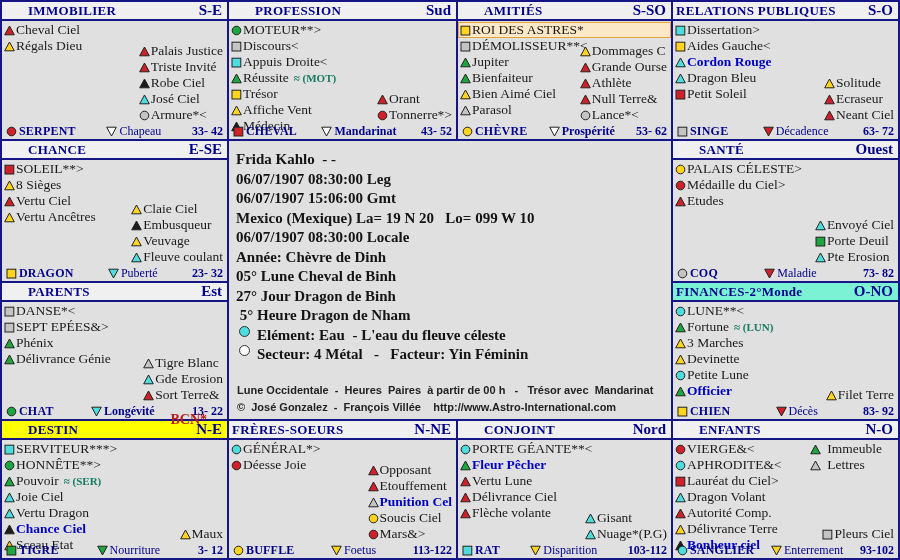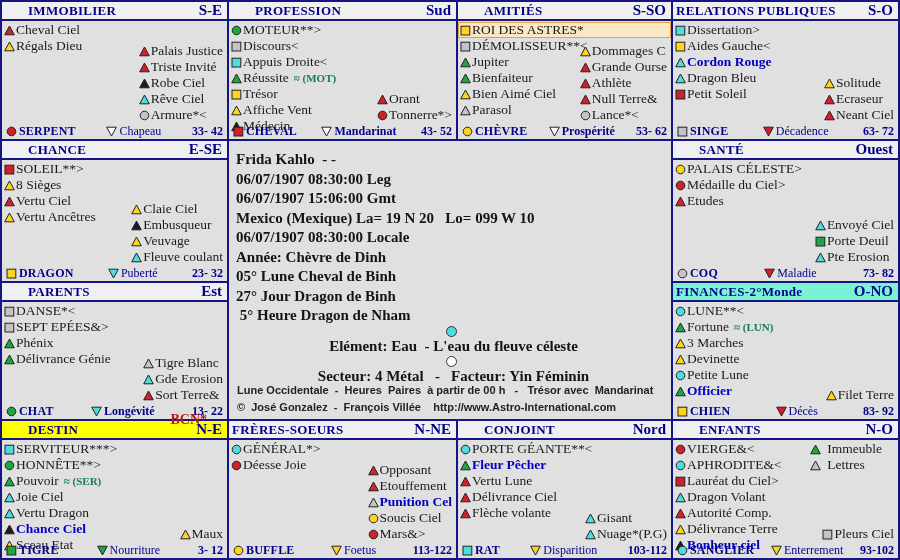--- a/index.html
+++ b/index.html
@@ -37,21 +37,21 @@
   .fa,.fm{display:flex;align-items:center;}
   .an{font-weight:bold;margin-left:2px;letter-spacing:.2px;}
   .ml{margin-left:2px;}
   .ml.b{font-weight:bold;}
   .ages{font-weight:bold;}
   .badge{position:absolute;top:-8px;right:20px;color:#b91c1c;font-weight:bold;
          font-size:14px;z-index:6;line-height:14px;}
   
   .center{padding:9px 0 0 7px;font-weight:bold;font-size:15px;color:#141414;z-index:1;}
   .cl{line-height:19.5px;white-space:pre;}
-  .cl.bullet{display:flex;align-items:center;flex-direction:column;}
+  .cl.bullet{display:flex;}
   .dot{width:9px;height:9px;border-radius:50%;border:1px solid #333;display:inline-block;
        margin:0 7px 0 3px;flex:none;}
   .notes{position:absolute;bottom:3px;left:8px;right:6px;
          font-family:"Liberation Sans","DejaVu Sans",sans-serif;
          font-size:11px;font-weight:bold;color:#222;}
   .note{line-height:17px;white-space:pre;}
 </style>
 </head>
 <body>
 
@@ -104,21 +104,21 @@
               </svg>
             </span>
             <span class="t">Robe Ciel</span>
           </div>
           <div class="item">
             <span class="ic">
               <svg width="11" height="11" viewBox="0 0 11 11">
                 <polygon points="5.5,1 10.3,9.8 0.7,9.8" style="fill:#4EDCDE;stroke:#222;stroke-width:1"></polygon>
               </svg>
             </span>
-            <span class="t">Rêve Ciel</span>
+            <span class="t">José Ciel</span>
           </div>
           <div class="item">
             <span class="ic">
               <svg width="11" height="11" viewBox="0 0 11 11">
                 <circle cx="5.5" cy="5.5" r="4.3" style="fill:#C4C4C4;stroke:#222;stroke-width:1"></circle>
               </svg>
             </span>
             <span class="t b">Armure*&lt;</span>
           </div>
         </div>

